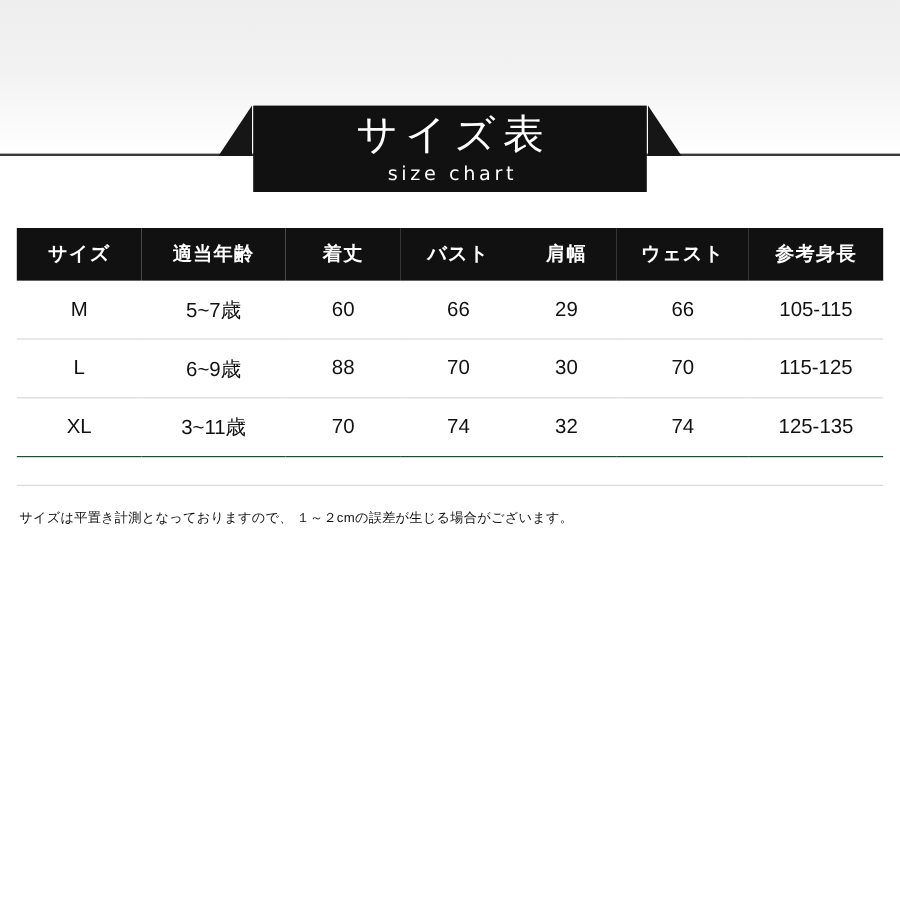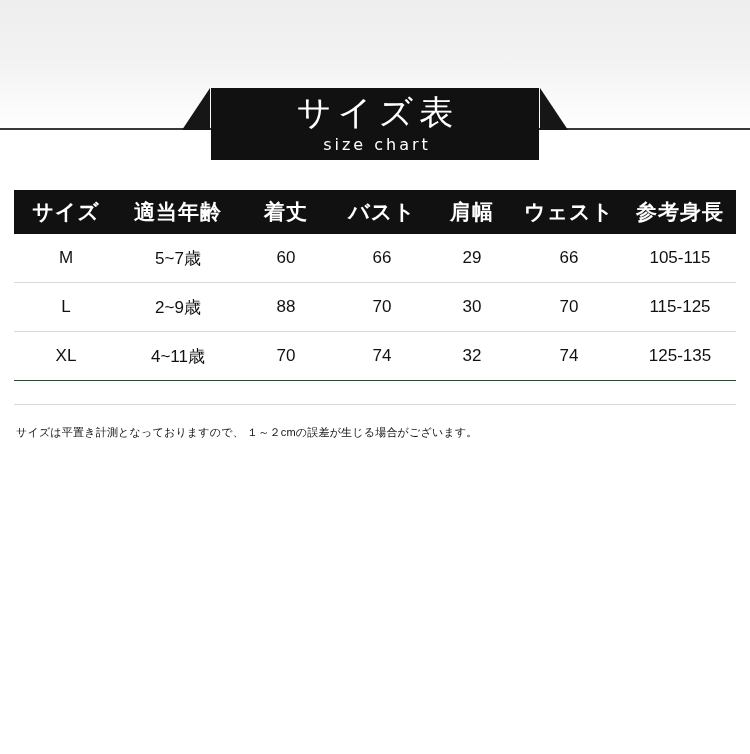--- a/index.html
+++ b/index.html
@@ -102,21 +102,21 @@
     width: 722px;
   }
   table.size-table {
     width: 722px;
     border-collapse: collapse;
     table-layout: fixed;
   }
   table.size-table thead th {
     background: #111111;
     color: #ffffff;
-    font-size: 21px;
+    font-size: 16px;
     font-weight: bold;
     height: 42px;
     text-align: center;
     letter-spacing: 1px;
   }
   table.size-table tbody td {
     height: 46px;
     text-align: center;
     font-size: 17px;
     color: #111111;
@@ -208,30 +208,30 @@
           <td>M</td>
           <td>5~7歳</td>
           <td>60</td>
           <td>66</td>
           <td>29</td>
           <td>66</td>
           <td>105-115</td>
         </tr>
         <tr>
           <td>L</td>
-          <td>2~9歳</td>
+          <td>6~9歳</td>
           <td>88</td>
           <td>70</td>
           <td>30</td>
           <td>70</td>
           <td>115-125</td>
         </tr>
         <tr>
           <td>XL</td>
-          <td>4~11歳</td>
+          <td>3~11歳</td>
           <td>70</td>
           <td>74</td>
           <td>32</td>
           <td>74</td>
           <td>125-135</td>
         </tr>
       </tbody>
     </table>
   </div>
 

